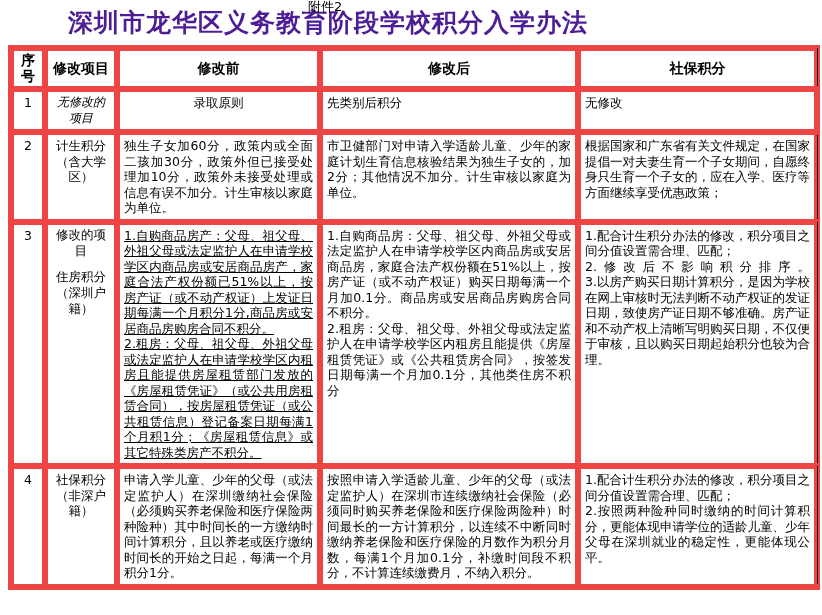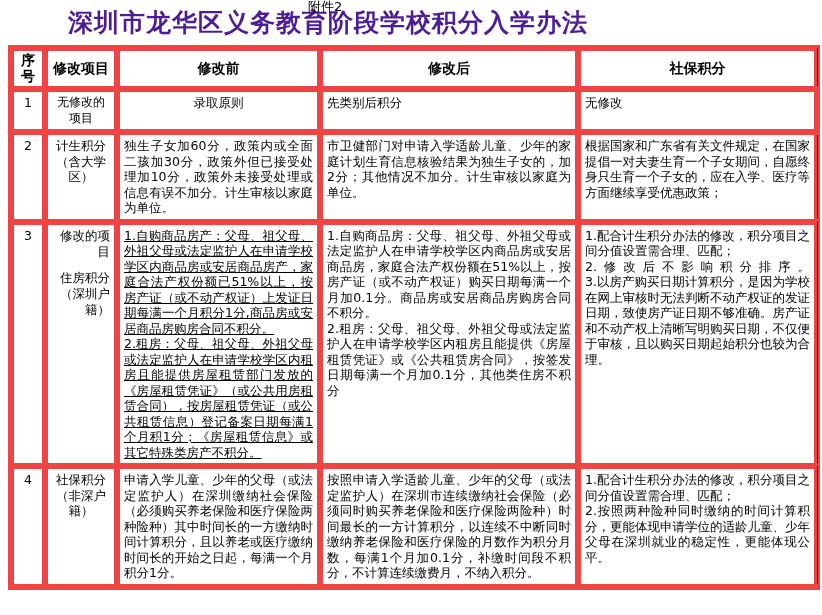--- a/index.html
+++ b/index.html
@@ -75,22 +75,23 @@
     vertical-align: middle;
     font-size: 13px;
   }
   td.item {
     text-align: center;
     vertical-align: middle;
     font-size: 12.5px;
     line-height: 15px;
   }
   td.item-mid {
-    text-align: right;
+    text-align: center;
     vertical-align: middle;
+    font-family: Liberation Mono, monospace;
   }
   td.cell {
     text-align: justify;
   }
 </style>
 </head>
 <body>
 
 <div class="page">
 
@@ -113,21 +114,21 @@
         <th>序号</th>
         <th>修改项目</th>
         <th>修改前</th>
         <th>修改后</th>
         <th>社保积分</th>
       </tr>
     </thead>
     <tbody>
       <tr>
         <td class="num">1</td>
-        <td class="item" style="font-size:12px;">无修改的项目</td>
+        <td class="item" style="font-size:12px;font-style:italic;">无修改的项目</td>
         <td class="item">录取原则</td>
         <td class="cell">先类别后积分</td>
         <td class="cell">无修改</td>
         <td class="cell">/</td>
       </tr>
       <tr>
         <td class="num">2</td>
         <td class="item">计生积分（含大学区）</td>
         <td class="cell">独生子女加60分，政策内或全面二孩加30分，政策外但已接受处理加10分，政策外未接受处理或信息有误不加分。计生审核以家庭为单位。</td>
         <td class="cell">市卫健部门对申请入学适龄儿童、少年的家庭计划生育信息核验结果为独生子女的，加2分；其他情况不加分。计生审核以家庭为单位。</td>

